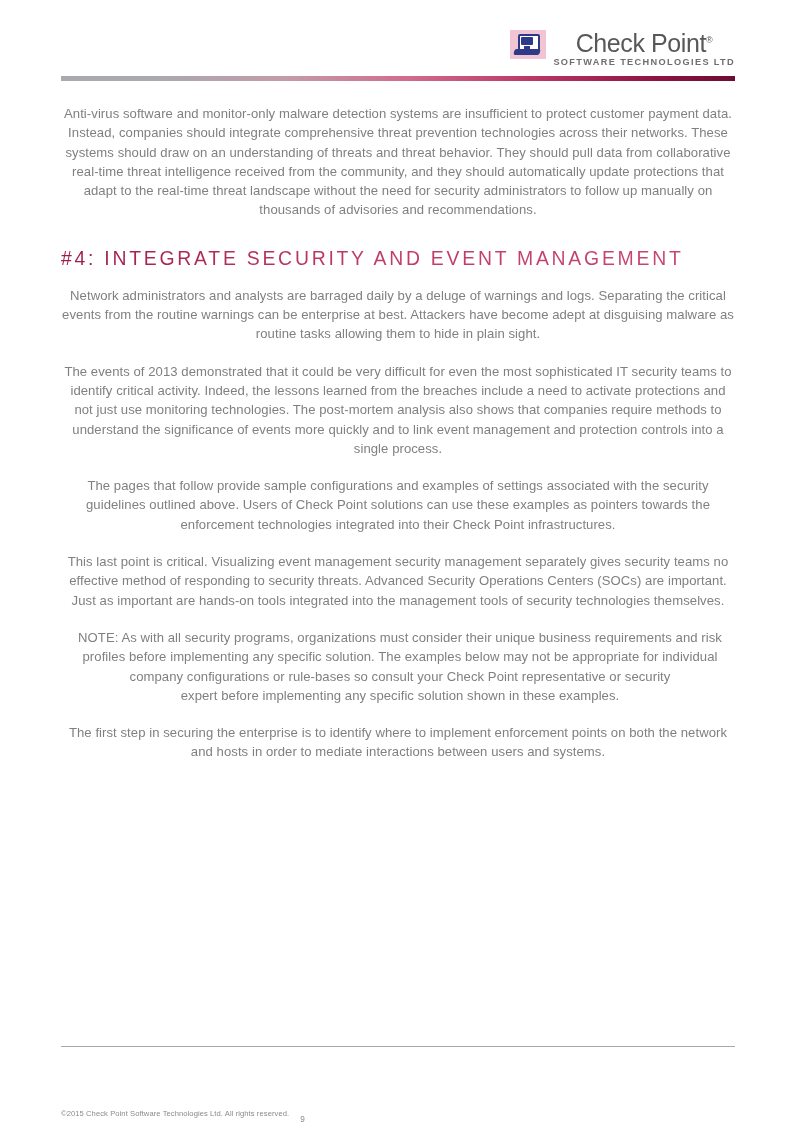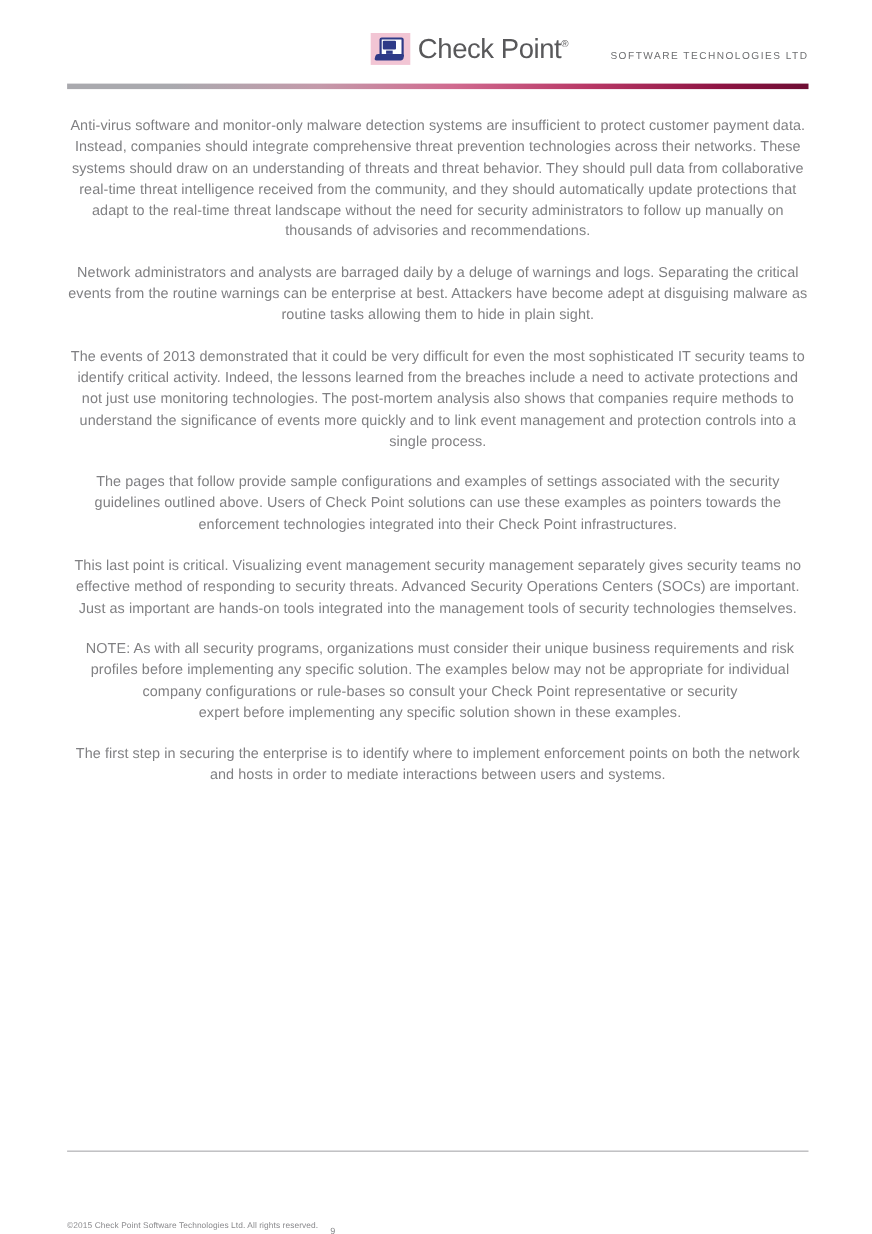--- a/index.html
+++ b/index.html
@@ -82,23 +82,22 @@
     left: 4px;
     top: 19px;
     width: 26px;
     height: 6px;
     background: #2e3a87;
     border-radius: 2px;
     transform: skewX(-14deg);
   }
   .logo-text {
     display: flex;
-    flex-direction: row;
-    align-items: flex-end;
-    gap: 38px;
+    flex-direction: column;
+    align-items: center;
   }
   .logo-name {
     font-size: 25px;
     line-height: 25px;
     color: #58585a;
     letter-spacing: -0.4px;
     font-weight: 400;
     position: relative;
     white-space: nowrap;
   }
@@ -107,20 +106,21 @@
     vertical-align: super;
     letter-spacing: 0;
   }
   .logo-sub {
     font-size: 9.2px;
     line-height: 11px;
     color: #6d6e70;
     letter-spacing: 1.35px;
     margin-top: 1px;
     white-space: nowrap;
+    font-weight: bold;
   }
 
   
   .rule-gradient {
     position: absolute;
     left: 61px;
     top: 76px;
     width: 674px;
     height: 5px;
     background: linear-gradient(to right,
@@ -220,20 +220,21 @@
       </div>
     </div>
   </div>
 
   <div class="rule-gradient"></div>
 
   <div class="content">
 
     <p class="body-text">Anti-virus software and monitor-only malware detection systems are insufficient to protect customer payment data. Instead, companies should integrate comprehensive threat prevention technologies across their networks. These systems should draw on an understanding of threats and threat behavior. They should pull data from collaborative real-time threat intelligence received from the community, and they should automatically update protections that adapt to the real-time threat landscape without the need for security administrators to follow up manually on thousands of advisories and recommendations.</p>
 
+    <h2 class="section-heading">#4: INTEGRATE SECURITY AND EVENT MANAGEMENT</h2>
 
     <p class="body-text">Network administrators and analysts are barraged daily by a deluge of warnings and logs. Separating the critical events from the routine warnings can be enterprise at best. Attackers have become adept at disguising malware as routine tasks allowing them to hide in plain sight.</p>
     <p class="body-text">The events of 2013 demonstrated that it could be very difficult for even the most sophisticated IT security teams to identify critical activity. Indeed, the lessons learned from the breaches include a need to activate protections and not just use monitoring technologies. The post-mortem analysis also shows that companies require methods to understand the significance of events more quickly and to link event management and protection controls into a single process.</p>
     <p class="body-text">The pages that follow provide sample configurations and examples of settings associated with the security guidelines outlined above. Users of Check Point solutions can use these examples as pointers towards the enforcement technologies integrated into their Check Point infrastructures.</p>
     <p class="body-text">This last point is critical. Visualizing event management security management separately gives security teams no effective method of responding to security threats. Advanced Security Operations Centers (SOCs) are important. Just as important are hands-on tools integrated into the management tools of security technologies themselves.</p>
 
     <p class="body-text wide"><span>NOTE: As with all security programs, organizations must consider their unique business requirements and risk profiles before implementing any specific solution. The examples below may not be appropriate for individual company configurations or rule-bases so consult your Check Point representative or security</span><br><span>expert before implementing any specific solution shown in these examples.</span></p>
 
     <p class="body-text">The first step in securing the enterprise is to identify where to implement enforcement points on both the network and hosts in order to mediate interactions between users and systems.</p>
   </div>

